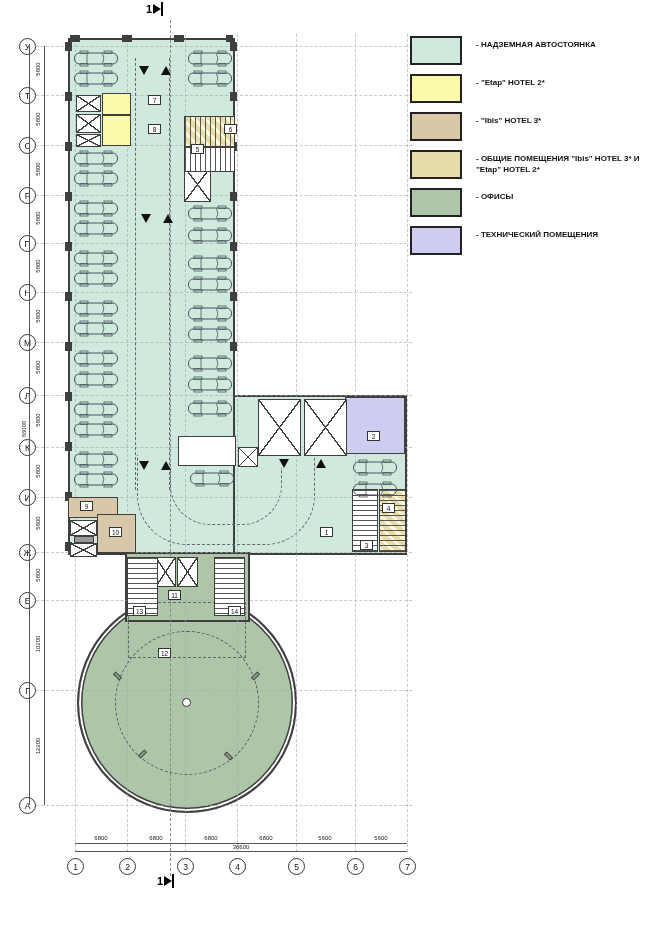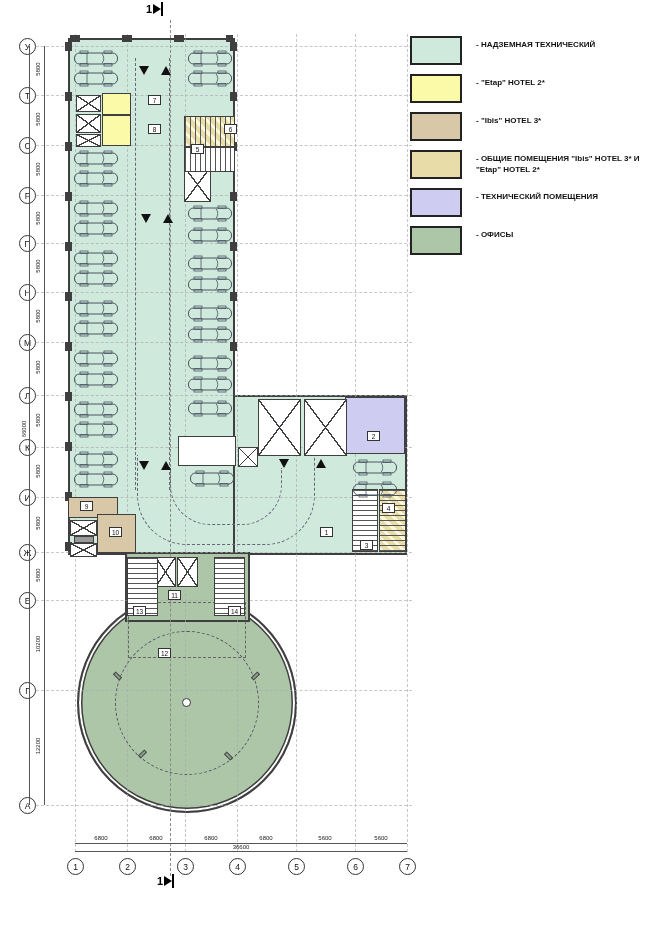--- a/index.html
+++ b/index.html
@@ -481,37 +481,37 @@
   </div>
   <div class="abs sec-mark" id="sec-bottom" style="left:157px;top:874px;">
     <span>1</span>
     <span class="sec-arrow"></span>
     <span class="sec-bar"></span>
   </div>
 
   <div id="legend">
     <div class="lg-row">
       <div class="lg-sw" style="background: rgb(207, 233, 221);"></div>
-      <div class="lg-label">- НАДЗЕМНАЯ ТЕХНИЧЕСКИЙ</div>
+      <div class="lg-label">- НАДЗЕМНАЯ АВТОСТОЯНКА</div>
     </div>
     <div class="lg-row">
       <div class="lg-sw" style="background: rgb(250, 250, 169);"></div>
       <div class="lg-label">- "Etap" HOTEL 2*</div>
     </div>
     <div class="lg-row">
       <div class="lg-sw" style="background: rgb(217, 200, 167);"></div>
       <div class="lg-label">- "Ibis" HOTEL 3*</div>
     </div>
     <div class="lg-row">
       <div class="lg-sw hatched" style="background: rgb(232, 220, 168);"></div>
       <div class="lg-label">- ОБЩИЕ ПОМЕЩЕНИЯ "Ibis" HOTEL 3* И "Etap" HOTEL 2*</div>
     </div>
     <div class="lg-row">
+      <div class="lg-sw" style="background: rgb(174, 198, 168);"></div>
+      <div class="lg-label">- ОФИСЫ</div>
+    </div>
+    <div class="lg-row">
       <div class="lg-sw" style="background: rgb(207, 204, 242);"></div>
       <div class="lg-label">- ТЕХНИЧЕСКИЙ ПОМЕЩЕНИЯ</div>
     </div>
-    <div class="lg-row">
-      <div class="lg-sw" style="background: rgb(174, 198, 168);"></div>
-      <div class="lg-label">- ОФИСЫ</div>
-    </div>
   </div>
 
 </div>
 
 </body></html>

